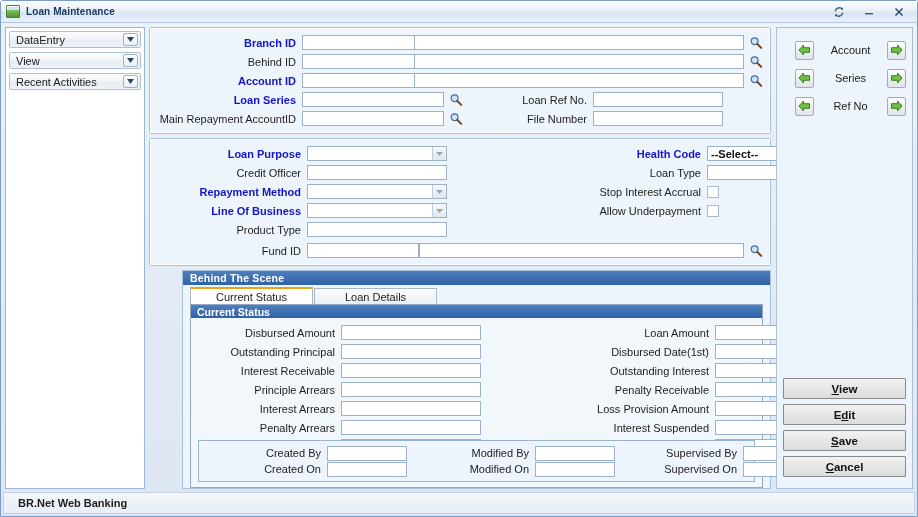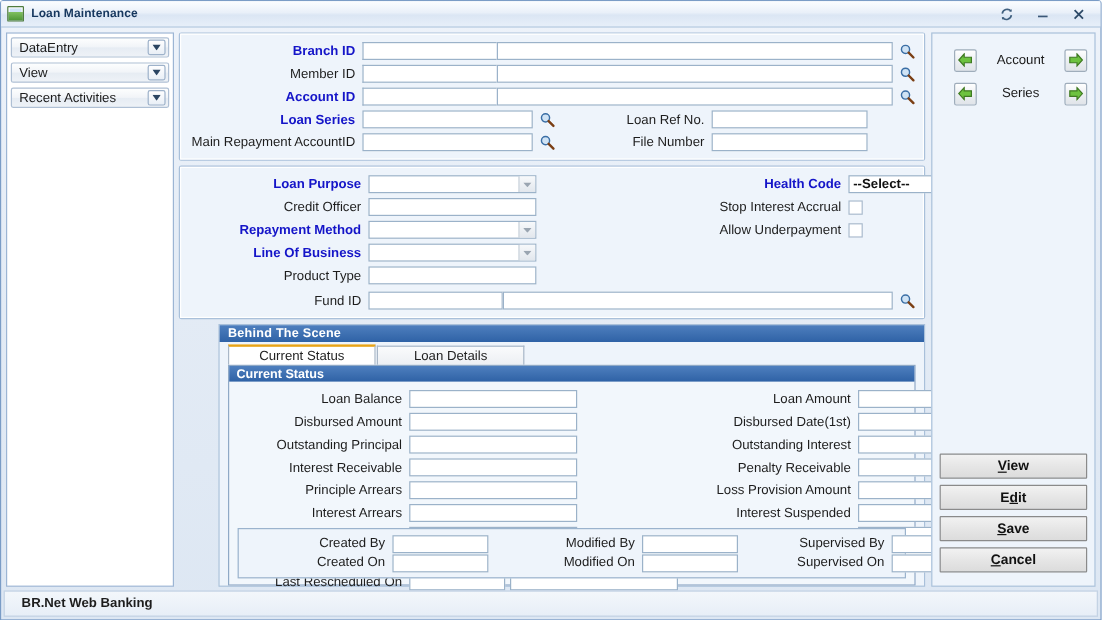--- a/index.html
+++ b/index.html
@@ -444,21 +444,21 @@
             <input class="inp f-b" value="" style="">
             <span class="mag">
               <svg width="14" height="14" viewBox="0 0 14 14">
                   <circle cx="5.6" cy="5.2" r="3.4" fill="#cfe3f5" stroke="#3a6ea5" stroke-width="1.2"></circle>
                   <path d="M8.2 7.9l4 4" stroke="#7b3f14" stroke-width="2" stroke-linecap="round"></path>
                 </svg>
             </span>
           </div>
 
           <div class="frow sec1row-split">
-            <div class="flabel">Member ID</div>
+            <div class="flabel">Behind ID</div>
             <input class="inp f-a" value="" style="">
             <input class="inp f-b" value="" style="">
             <span class="mag">
               <svg width="14" height="14" viewBox="0 0 14 14">
                   <circle cx="5.6" cy="5.2" r="3.4" fill="#cfe3f5" stroke="#3a6ea5" stroke-width="1.2"></circle>
                   <path d="M8.2 7.9l4 4" stroke="#7b3f14" stroke-width="2" stroke-linecap="round"></path>
                 </svg>
             </span>
           </div>
 
@@ -557,20 +557,24 @@
                 <div class="sel ctl">
                   <span>--Select--</span>
                   <span class="selarrow">
                     <svg width="7" height="4" viewBox="0 0 7 4">
                         <path d="M0 0h7L3.5 4z" fill="#9aa5b1"></path>
                       </svg>
                   </span>
                 </div>
               </div>
               <div class="frow">
+                <div class="flabel">Loan Type</div>
+                <input class="inp ctl" value="" style="">
+              </div>
+              <div class="frow">
                 <div class="flabel">Stop Interest Accrual</div>
                 <span class="chk"></span>
               </div>
               <div class="frow" style="margin-bottom:0">
                 <div class="flabel">Allow Underpayment</div>
                 <span class="chk"></span>
               </div>
             </div>
 
           </div>
@@ -598,24 +602,20 @@
           <div class="tab">Loan Details</div>
         </div>
 
         <div class="cs-wrap">
           <div class="cs-title">Current Status</div>
 
           <div class="cs-body">
 
             <div class="cs-col cs-left">
               <div class="frow">
-                <div class="flabel">Loan Balance</div>
-                <input class="inp" value="" style="">
-              </div>
-              <div class="frow">
                 <div class="flabel">Disbursed Amount</div>
                 <input class="inp" value="" style="">
               </div>
               <div class="frow">
                 <div class="flabel">Outstanding Principal</div>
                 <input class="inp" value="" style="">
               </div>
               <div class="frow">
                 <div class="flabel">Interest Receivable</div>
                 <input class="inp" value="" style="">
@@ -739,20 +739,33 @@
             </svg>
         </div>
         <div class="navlabel">Series</div>
         <div class="arrowbtn">
           <svg width="13" height="12" viewBox="0 0 13 12">
               <path d="M7.5 1L12 6l-4.5 5V8.3h-6V3.7h6z" fill="#6dc23f" stroke="#3f7a22" stroke-width="1"></path>
             </svg>
         </div>
       </div>
 
+      <div class="navrow">
+        <div class="arrowbtn">
+          <svg width="13" height="12" viewBox="0 0 13 12">
+              <path d="M5.5 1L1 6l4.5 5V8.3h6V3.7h-6z" fill="#6dc23f" stroke="#3f7a22" stroke-width="1"></path>
+            </svg>
+        </div>
+        <div class="navlabel">Ref No</div>
+        <div class="arrowbtn">
+          <svg width="13" height="12" viewBox="0 0 13 12">
+              <path d="M7.5 1L12 6l-4.5 5V8.3h-6V3.7h6z" fill="#6dc23f" stroke="#3f7a22" stroke-width="1"></path>
+            </svg>
+        </div>
+      </div>
 
       <div class="spacer"></div>
 
       <div class="actbtn primary">
           <span><u>V</u>iew</span>
         </div>
       <div class="actbtn">
           <span>E<u>d</u>it</span>
         </div>
       <div class="actbtn">

